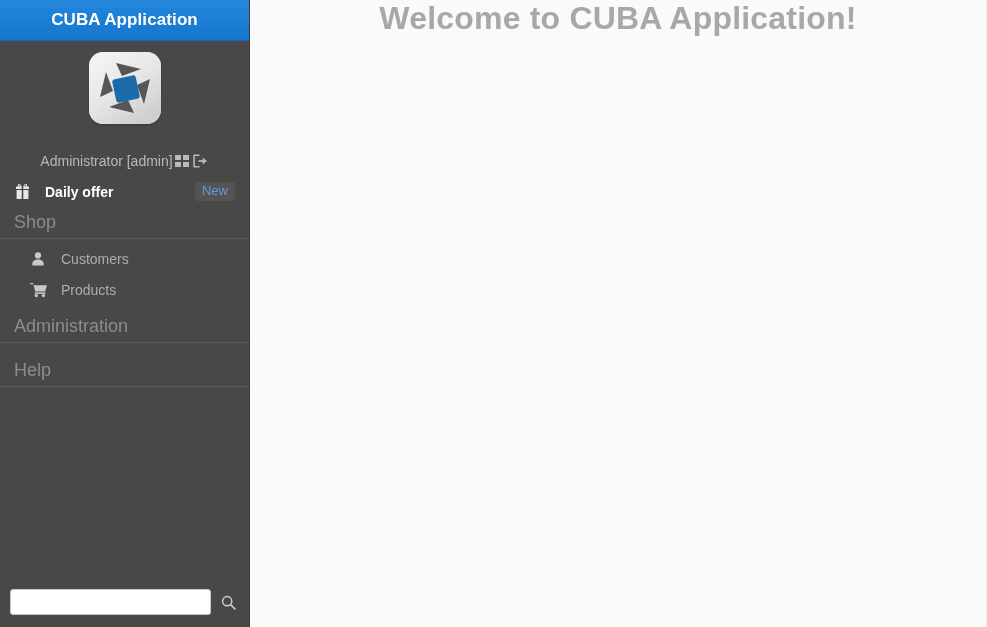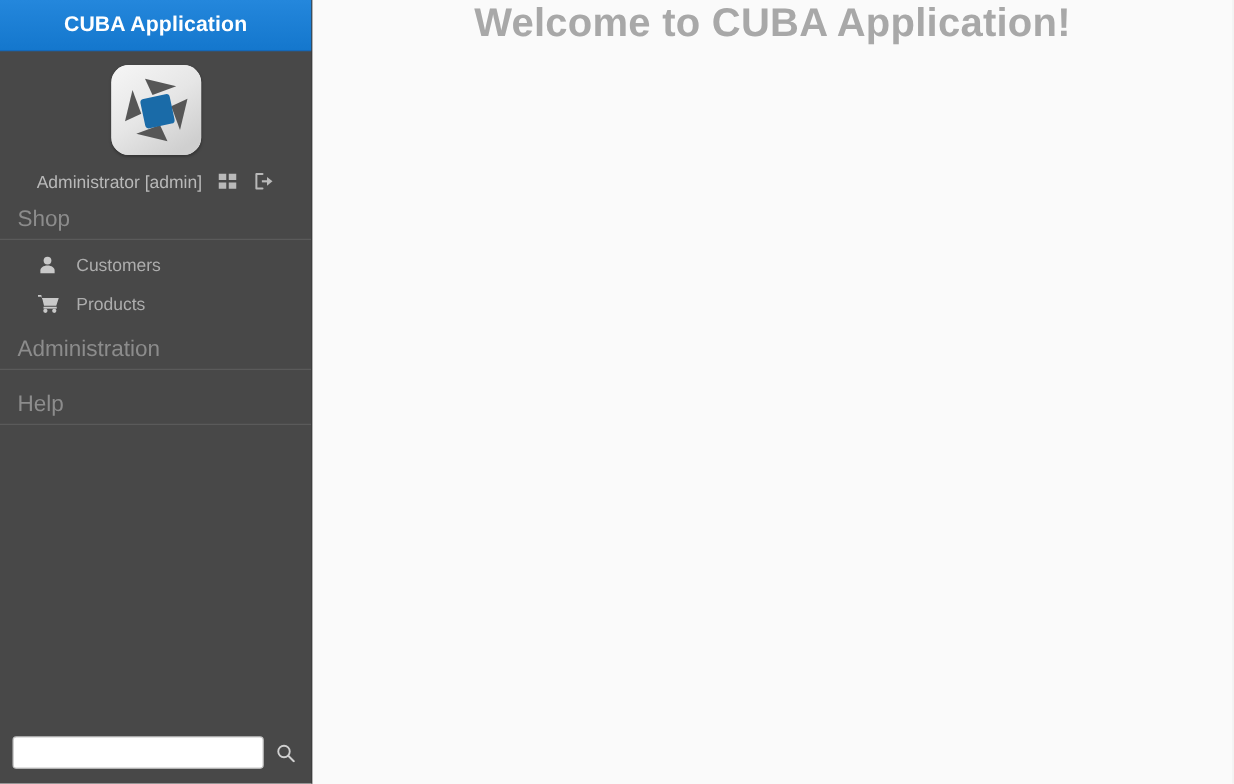--- a/index.html
+++ b/index.html
@@ -66,24 +66,23 @@
     height: 72px;
     border-radius: 14px;
     background: linear-gradient(150deg, #f4f4f4 0%, #e3e3e3 48%, #d2d2d2 100%);
     position: relative;
     overflow: hidden;
     box-shadow: 0 1px 2px rgba(0,0,0,0.25);
   }
   .avatar svg { display: block; }
 
   .user-row {
-    margin-top: 12px;
-    display: flex;
-    align-items: center;
-    gap: 11px;
+    margin-top: 28px;
+    display: flex;
+    align-items: center;
     padding: 0 10px;
   }
   .user-name {
     color: #b9b9b9;
     font-size: 14px;
     line-height: 18px;
     white-space: nowrap;
   }
   .user-icon-btn {
     display: inline-flex;
@@ -273,20 +272,34 @@
               <rect x="7.5" y="7.2" width="5.2" height="1.7"></rect>
               <path d="M11.6 4.6 L16 8.05 L11.6 11.5 Z"></path>
             </g>
           </svg>
         </span>
       </div>
     </div>
 
     <div class="menu">
 
+      <div class="menu-item highlight">
+        <span class="mi-icon">
+          <svg width="17" height="17" viewBox="0 0 17 17" aria-hidden="true">
+            <g fill="currentColor">
+              <path d="M5.2 0.9 C4.2 0.9 3.6 1.7 3.9 2.6 C4.0 3.0 4.3 3.3 4.7 3.5 H2.0 V6.0 H7.7 V3.5 H6.6 C5.7 3.3 5.1 2.8 5.0 2.3 C4.9 1.9 5.2 1.7 5.6 1.9 C6.0 2.1 6.6 2.7 7.0 3.5 H7.7 C7.3 2.1 6.3 0.9 5.2 0.9 Z"></path>
+              <path d="M11.8 0.9 C12.8 0.9 13.4 1.7 13.1 2.6 C13.0 3.0 12.7 3.3 12.3 3.5 H15.0 V6.0 H9.3 V3.5 H10.4 C11.3 3.3 11.9 2.8 12.0 2.3 C12.1 1.9 11.8 1.7 11.4 1.9 C11.0 2.1 10.4 2.7 10.0 3.5 H9.3 C9.7 2.1 10.7 0.9 11.8 0.9 Z"></path>
+              <rect x="2.6" y="7.0" width="5.1" height="9.0"></rect>
+              <rect x="9.3" y="7.0" width="5.1" height="9.0"></rect>
+            </g>
+          </svg>
+        </span>
+        <span class="mi-label">Daily offer</span>
+        <span class="badge">New</span>
+      </div>
 
       <div class="section-head">
         <span>Shop</span>
       </div>
       <div class="divider"></div>
 
       <div class="group-body">
 
         <div class="menu-item">
           <span class="mi-icon">

